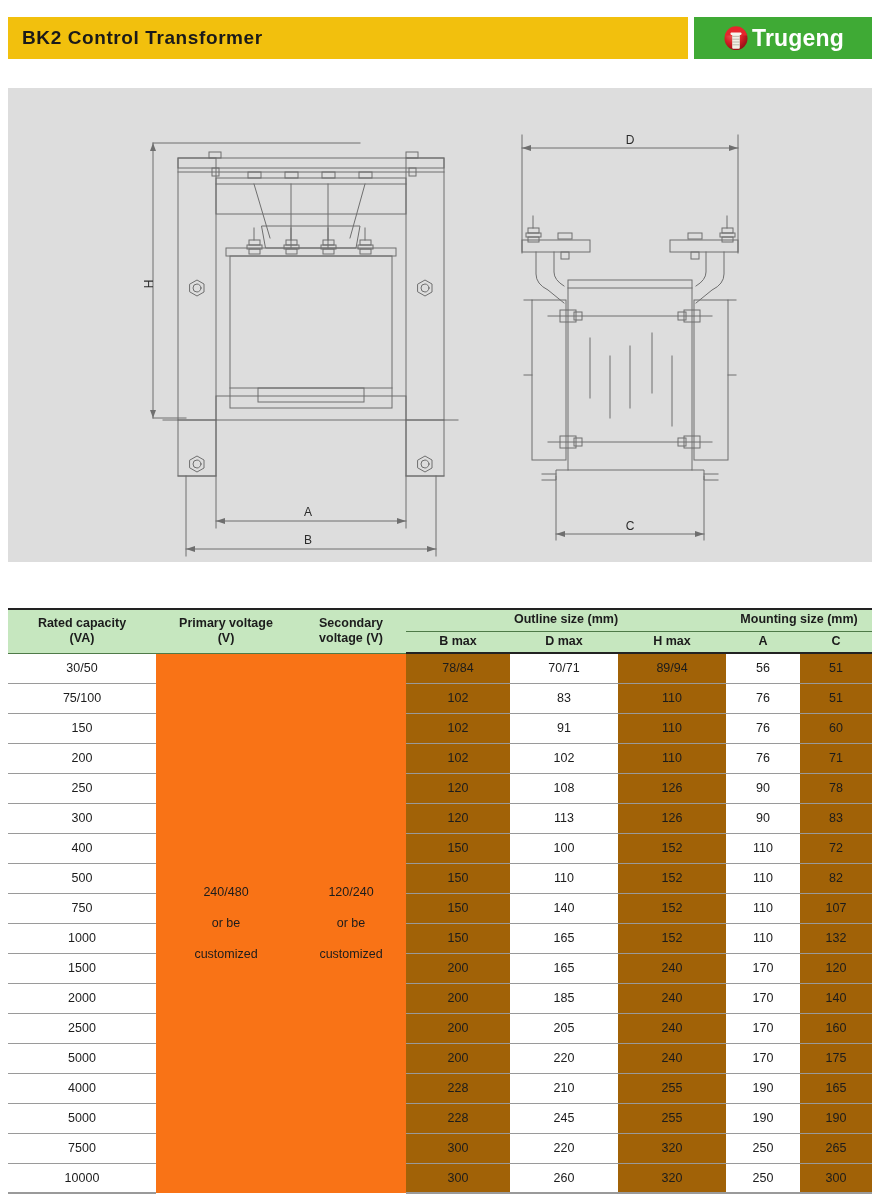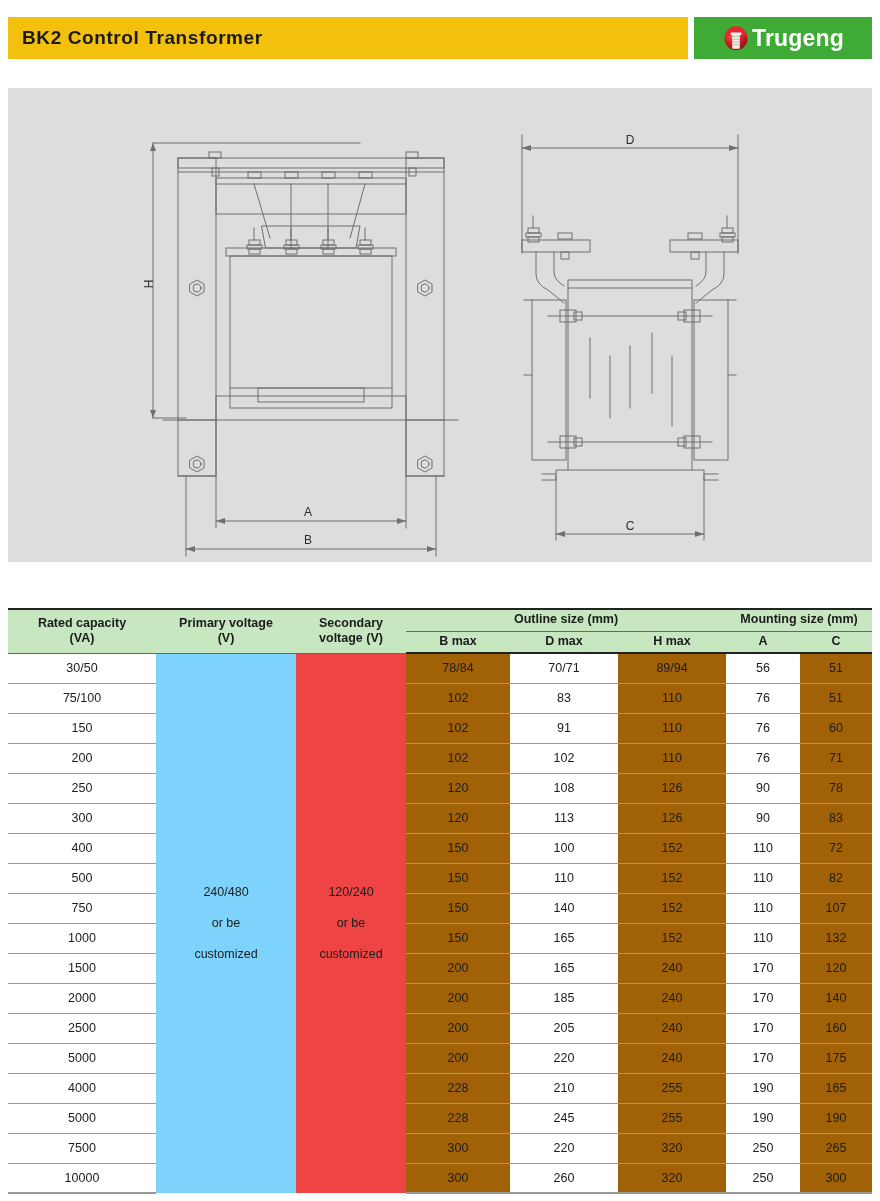--- a/index.html
+++ b/index.html
@@ -100,26 +100,26 @@
   thead tr.hdr-bottom-rule th { border-bottom: 2.5px solid #222; }
   tbody td {
     height: 30px;
     border-bottom: 1.3px solid #9a9a9a;
     background: #ffffff;
   }
   tbody td.shade { background: #a16207; }
   tbody td.nogrid { border-bottom: none; }
   tbody tr:last-child td { border-bottom: 2px solid #9a9a9a; }
   td.merge-cell {
-    background: #7dd3fc;
+    background: #f97316;
     line-height: 2.45;
     font-size: 12.5px;
     vertical-align: middle;
   }
-  td.merge-cell.plain { background: #ef4444; }
+  td.merge-cell.plain { background: #f97316; }
   .merge-lines span { display:block; }
 </style>
 </head>
 <body>
 
 <div class="page">
 
   <div class="titlebar">
     <span class="titlebar-text">BK2 Control Transformer</span>
   </div>

